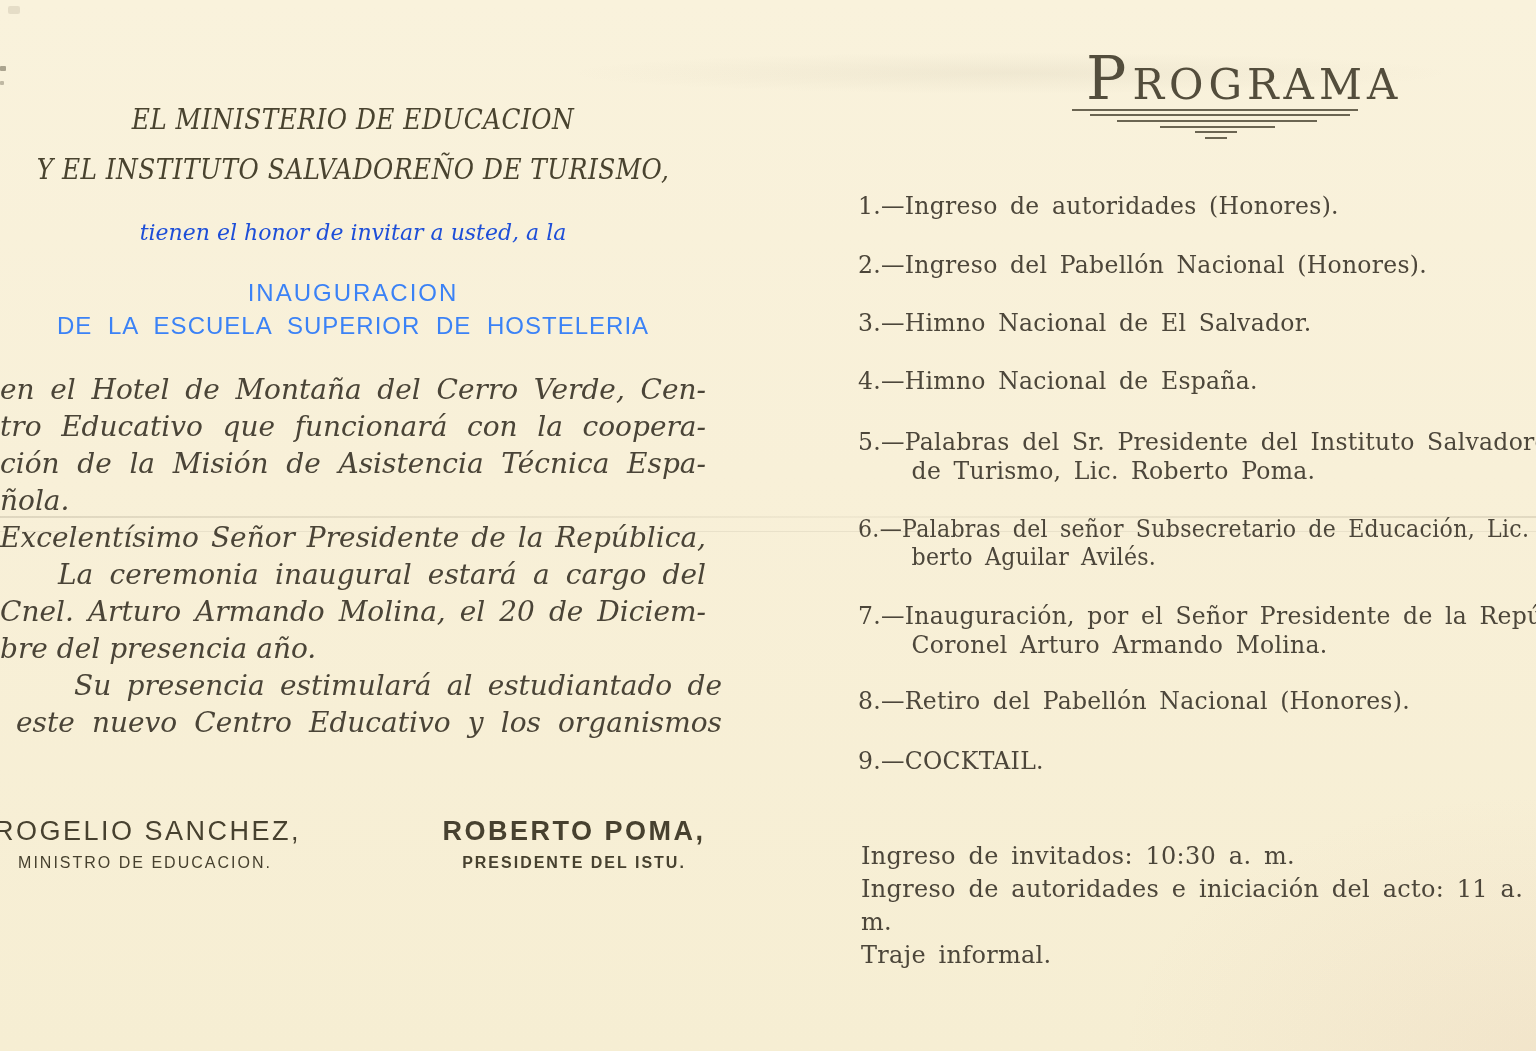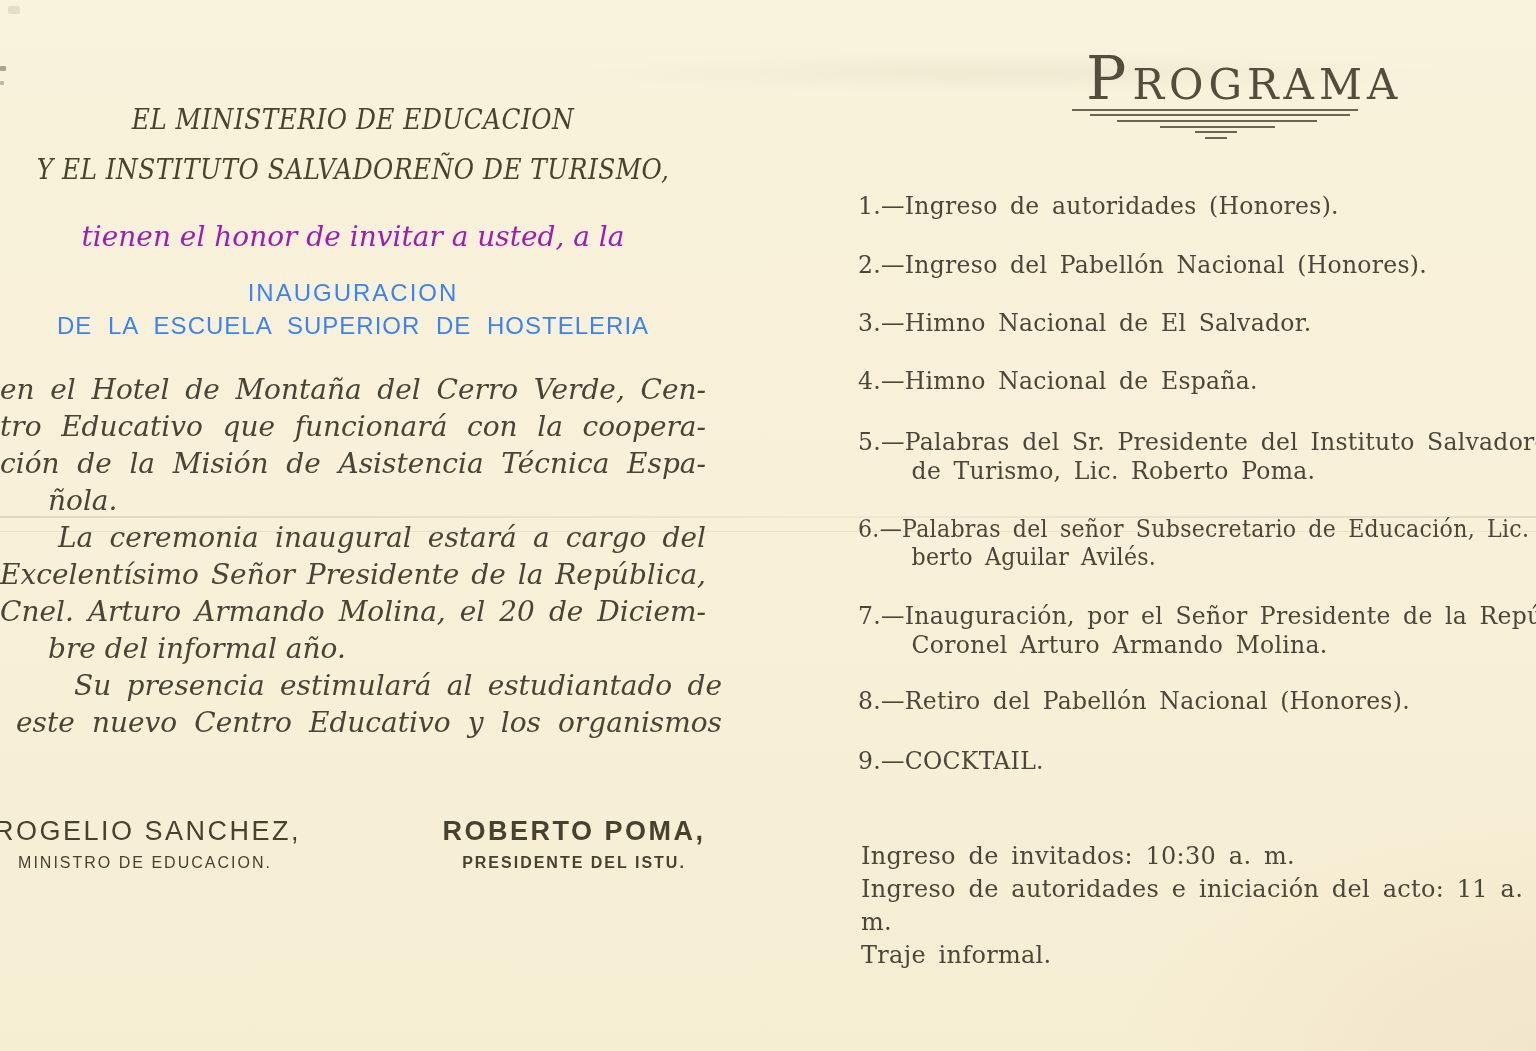--- a/index.html
+++ b/index.html
@@ -65,23 +65,23 @@
     color: #49432f;
   }
   .lp-h1 { top: 104px; }
   .lp-h2 { top: 154px; }
   .lp-sub {
     position: absolute;
     top: 220px;
     width: 100%;
     text-align: center;
     font-style: italic;
-    font-size: 28px;
-    white-space: nowrap;
-    color: #a21caf;
+    font-size: 22px;
+    white-space: nowrap;
+    color: #1d4ed8;
   }
   .lp-ev1, .lp-ev2 {
     position: absolute;
     width: 100%;
     text-align: center;
     font-family: "Liberation Sans", sans-serif;
     font-size: 24px;
     color: #3b82f6;
     white-space: nowrap;
   }
@@ -98,21 +98,20 @@
   .lp-para .pline {
     height: 37px;
     line-height: 37px;
     text-align: justify;
     text-align-last: justify;
     white-space: nowrap;
   }
   .lp-para .pline.last {
     text-align: left;
     text-align-last: left;
-    padding-left: 48px;
   }
   .lp-para .pline.indent { padding-left: 58px; box-sizing: border-box; }
   .lp-para1 { top: 371px; }
   .lp-para2 { top: 519px; }
   .lp-para3 { top: 667px; margin-left: 16px; }
 
   .sig-block {
     position: absolute;
     text-align: center;
     font-family: "Liberation Sans", sans-serif;
@@ -222,24 +221,24 @@
   <div class="lp-ev2">DE LA ESCUELA SUPERIOR DE HOSTELERIA</div>
 
   <div class="lp-para lp-para1">
     <div class="pline">en el Hotel de Montaña del Cerro Verde, Cen-</div>
     <div class="pline">tro Educativo que funcionará con la coopera-</div>
     <div class="pline">ción de la Misión de Asistencia Técnica Espa-</div>
     <div class="pline last">ñola.</div>
   </div>
 
   <div class="lp-para lp-para2">
+    <div class="pline">Excelentísimo Señor Presidente de la República,</div>
     <div class="pline indent">La ceremonia inaugural estará a cargo del</div>
-    <div class="pline">Excelentísimo Señor Presidente de la República,</div>
     <div class="pline">Cnel. Arturo Armando Molina, el 20 de Diciem-</div>
-    <div class="pline last">bre del informal año.</div>
+    <div class="pline last">bre del presencia año.</div>
   </div>
 
   <div class="lp-para lp-para3">
     <div class="pline indent">Su presencia estimulará al estudiantado de</div>
     <div class="pline">este nuevo Centro Educativo y los organismos</div>
   </div>
 
   <div class="sig-block sig-a">
     <div class="sig-name">ROGELIO SANCHEZ,</div>
     <div class="sig-title">MINISTRO DE EDUCACION.</div>

